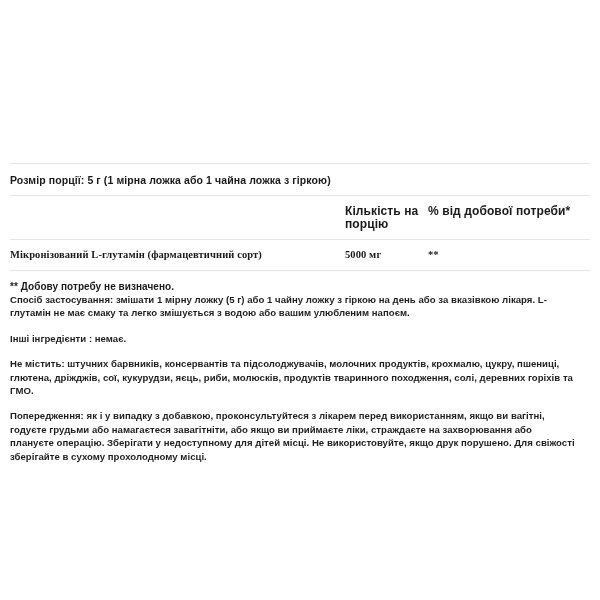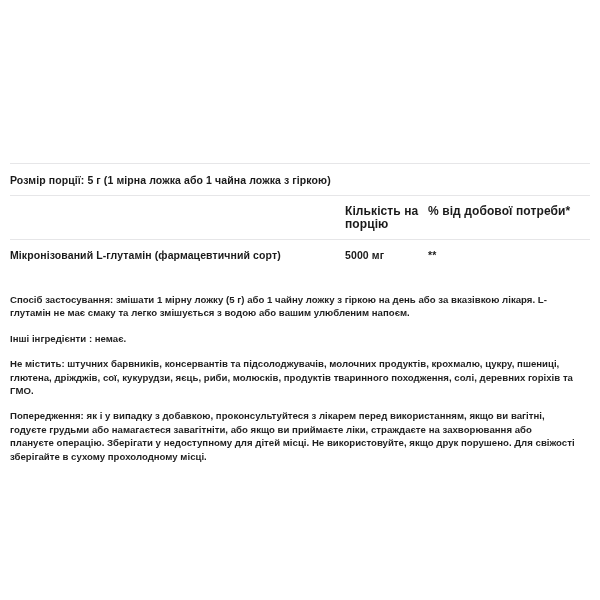--- a/index.html
+++ b/index.html
@@ -52,20 +52,21 @@
 
   .row-serving { padding-top: 9px; padding-bottom: 8px; }
   .row-servings { padding-top: 8px; padding-bottom: 9px; }
 
   .row-head {
     padding: 9px 0 8px 0;
   }
 
   .row-item {
     padding: 8px 0 8px 0;
+    font-family: Liberation Serif, serif;
   }
 
   .col-name {
     flex: 0 0 335px;
     max-width: 335px;
     font-size: 10.5px;
     font-weight: bold;
     line-height: 14px;
     letter-spacing: 0.1px;
     color: #1a1a1a;
@@ -147,20 +148,21 @@
       <div class="col-amount">Кількість на порцію</div>
       <div class="col-dv">% від добової потреби*</div>
     </div>
 
     <div class="facts-row row-item">
       <div class="col-name">Мікронізований L-глутамін (фармацевтичний сорт)</div>
       <div class="col-amount value">5000 мг</div>
       <div class="col-dv value">**</div>
     </div>
 
+    <div class="footnote">** Добову потребу не визначено.</div>
 
   </div>
 
   <div class="body-copy">
     <p class="para wide">Спосіб застосування: змішати 1 мірну ложку (5 г) або 1 чайну ложку з гіркою на день або за вказівкою лікаря. L-глутамін не має смаку та легко змішується з водою або вашим улюбленим напоєм.</p>
 
     <p class="para wide">Інші інгредієнти : немає.</p>
 
     <p class="para wide">Не містить: штучних барвників, консервантів та підсолоджувачів, молочних продуктів, крохмалю, цукру, пшениці, глютена, дріжджів, сої, кукурудзи, яєць, риби, молюсків, продуктів тваринного походження, солі, деревних горіхів та ГМО.</p>
 

